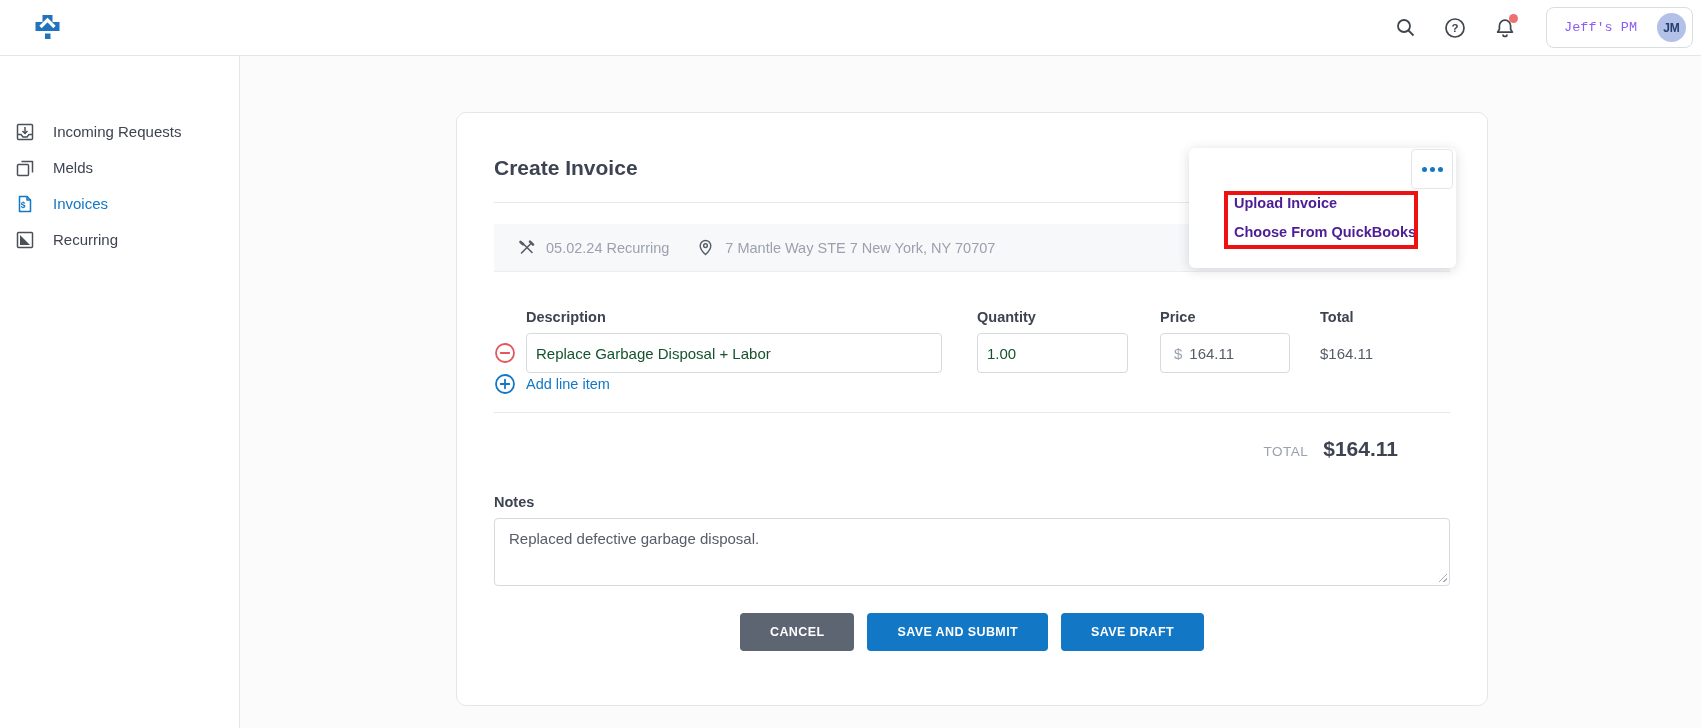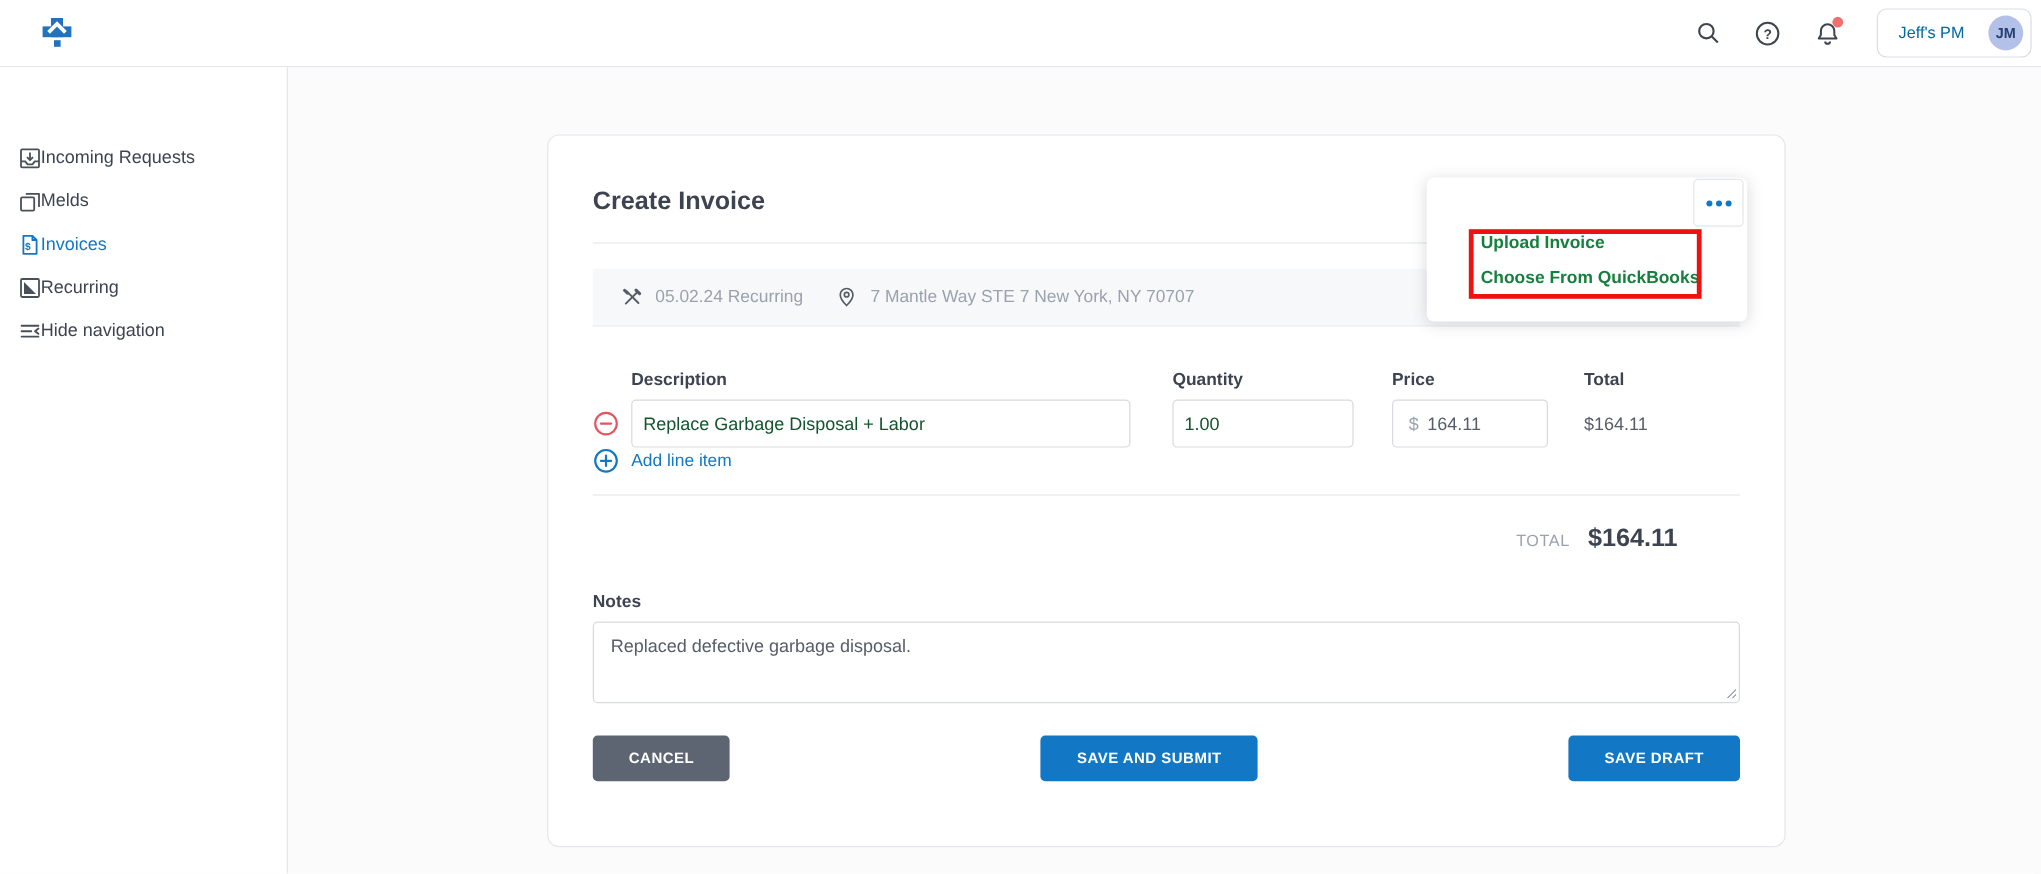--- a/index.html
+++ b/index.html
@@ -24,34 +24,34 @@
   }
   .notif-dot {
     position:absolute; top:3px; right:4px; width:9px; height:9px;
     border-radius:50%; background:#f07070;
   }
   .user-pill {
     border:1px solid #d9dde3; border-radius:8px; background:#fff;
     display:flex; align-items:center; gap:20px;
     padding:5px 6px 5px 17px; margin-left:8px; cursor:pointer; height:41px;
   }
-  .user-name { font-size:13.5px; color:#0369a1; }
+  .user-name { font-size:13.5px; color:#8b5cf6;font-family:Liberation Mono, monospace; }
   .avatar {
     width:29px; height:29px; border-radius:50%; background:#b3c0e8;
     color:#25406f; font-size:12px; font-weight:700;
     display:flex; align-items:center; justify-content:center;
   }
   
   .layout { display:flex; height:672px; }
   .sidebar {
     width:240px; flex:none; background:#fff; border-right:1px solid #e4e6ea;
     padding-top:58px;
   }
   .nav-item {
-    display:flex; align-items:center; padding:9px 16px;
+    display:flex; align-items:center; gap:19px; padding:9px 16px;
     font-size:15px; color:#3d4351; cursor:pointer; line-height:18px;
   }
   .nav-item .nav-ico { width:18px; height:18px; flex:none; color:#4a5058; display:flex; align-items:center; justify-content:center; }
   .nav-item.active, .nav-item.active .nav-ico { color:#1277c5; }
   .main { flex:1; background:#fbfbfc; position:relative; }
   
   .card {
     position:absolute; left:216px; top:56px; width:1032px; height:594px;
     background:#fff; border:1px solid #e4e6ea; border-radius:10px;
     padding:0 37px;
@@ -106,37 +106,37 @@
     padding:11px 14px; font-size:15px; color:#565d68; resize:none;
     font-family:"Liberation Sans", sans-serif; outline:none; display:block;
   }
   .resize-handle {
     position:absolute; right:3px; bottom:4px; width:9px; height:9px;
     background:repeating-linear-gradient(-45deg, transparent, transparent 2px, #a8aeb6 2px, #a8aeb6 3px);
     clip-path:polygon(100% 0, 100% 100%, 0 100%);
     cursor:nwse-resize;
   }
   
-  .actions { margin-top:27px; display:flex; justify-content:space-between; }
+  .actions { margin-top:27px; display:flex; justify-content:center; gap:13px; }
   .btn {
     height:38px; border:none; border-radius:4px; padding:0 30px;
     font-size:12.5px; font-weight:700; letter-spacing:.4px; color:#fff;
     font-family:"Liberation Sans", sans-serif; cursor:pointer;
   }
   .btn-cancel { background:#5d6472; }
   .btn-primary { background:#1277c5; }
   
   .menu-panel {
     position:absolute; top:35px; right:31px; width:267px; height:120px;
     background:#fff; border-radius:6px;
     box-shadow:0 2px 12px rgba(50,55,64,.18);
     padding:47px 0 0 45px; z-index:20;
   }
   .menu-item {
-    display:block; font-size:14.5px; font-weight:600; color:#15803d;
+    display:block; font-size:14.5px; font-weight:600; color:#4c1d95;
     margin-bottom:13px; line-height:16px; text-decoration:none; cursor:pointer;
   }
   .more-btn {
     position:absolute; top:36px; right:34px; width:42px; height:40px;
     background:#fff; border:1px solid #e4e6ea; border-radius:4px;
     display:flex; align-items:center; justify-content:center; gap:3px;
     cursor:pointer; z-index:30; padding:0;
   }
   .dot { width:5px; height:5px; border-radius:50%; background:#1277c5; }
   .annotation {
@@ -224,31 +224,20 @@
     </div>
     <div class="nav-item">
       <span class="nav-ico">
         <svg width="18" height="18" viewBox="0 0 18 18" fill="none" stroke="currentColor" stroke-width="1.5" stroke-linejoin="round">
           <rect x="1.5" y="1.5" width="15" height="15" rx="1"></rect>
           <path d="M4 4 V14 H14 Z" fill="currentColor" stroke="none"></path>
         </svg>
       </span>
       <span>Recurring</span>
     </div>
-    <div class="nav-item">
-      <span class="nav-ico">
-        <svg width="18" height="18" viewBox="0 0 18 18" fill="none" stroke="currentColor" stroke-width="1.6" stroke-linecap="round" stroke-linejoin="round">
-          <line x1="2" y1="4.5" x2="16" y2="4.5"></line>
-          <line x1="2" y1="9" x2="10" y2="9"></line>
-          <line x1="2" y1="13.5" x2="16" y2="13.5"></line>
-          <path d="M16 6.8 L13.2 9 L16 11.2"></path>
-        </svg>
-      </span>
-      <span>Hide navigation</span>
-    </div>
   </nav>
 
   <main class="main">
     <section class="card">
 
       <h1 class="card-title">Create Invoice</h1>
       <hr class="header-rule">
 
       <div class="info-bar">
         <span class="meta-ico">

